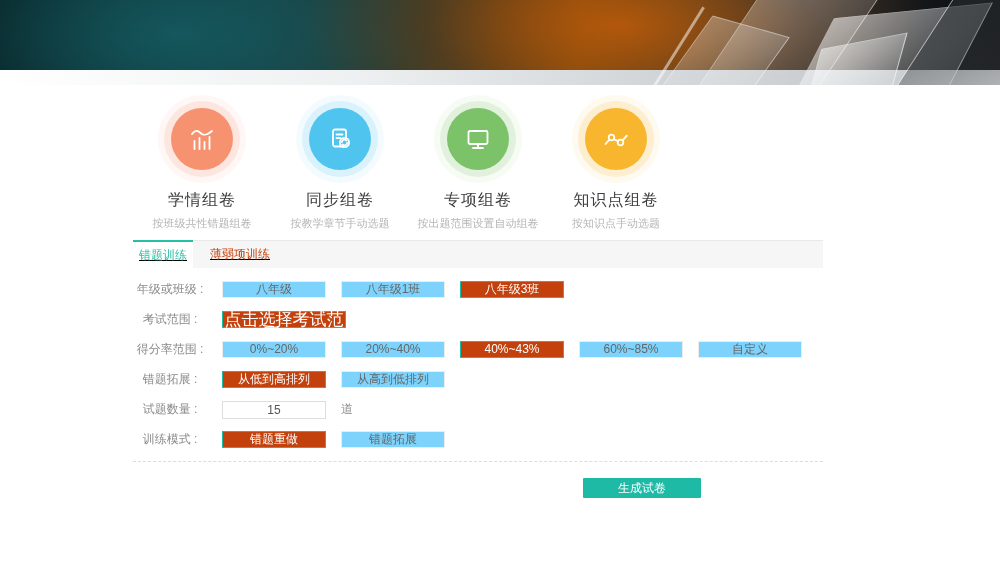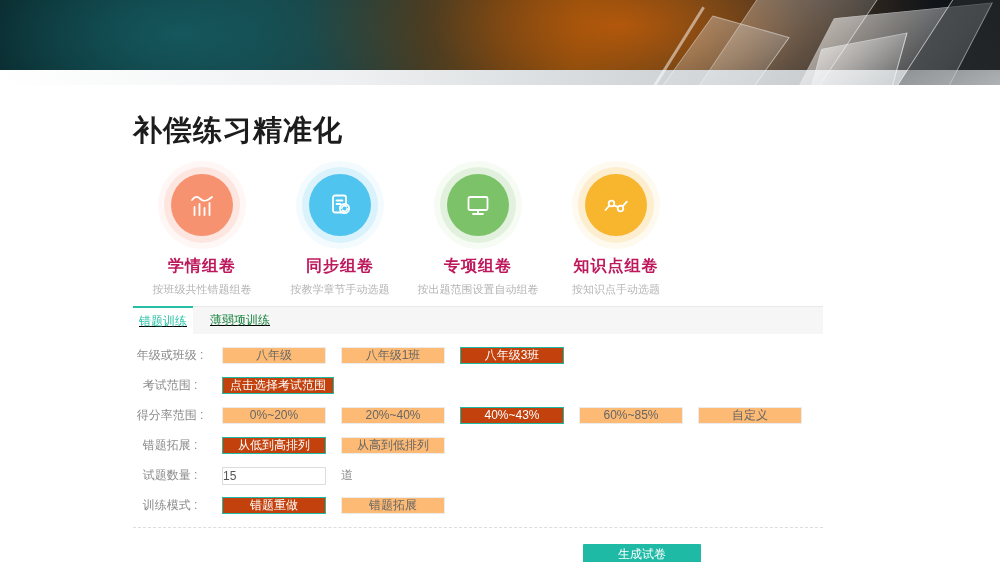--- a/index.html
+++ b/index.html
@@ -31,41 +31,41 @@
   
   .methods { margin-top:10px; width:690px; display:flex; }
   .method { width:138px; display:flex; flex-direction:column; align-items:center; }
   .halo { width:88px; height:88px; border-radius:50%; display:flex; align-items:center; justify-content:center; }
   .circle { width:62px; height:62px; border-radius:50%; display:flex; align-items:center; justify-content:center; }
   .m1 .circle { background:#f6926f; box-shadow:0 0 0 7px rgba(246,146,111,.16), 0 0 0 13px rgba(246,146,111,.07); }
   .m2 .circle { background:#7cc269; box-shadow:0 0 0 7px rgba(124,194,105,.16), 0 0 0 13px rgba(124,194,105,.07); }
   .m3 .circle { background:#4ec4ef; box-shadow:0 0 0 7px rgba(78,196,239,.16), 0 0 0 13px rgba(78,196,239,.07); }
   .m4 .circle { background:#f7b62e; box-shadow:0 0 0 7px rgba(247,182,46,.16), 0 0 0 13px rgba(247,182,46,.07); }
   .m5 .circle { background:#bb8ce4; box-shadow:0 0 0 7px rgba(187,140,228,.16), 0 0 0 13px rgba(187,140,228,.07); }
-  .method-title { margin-top:7px; font-size:16px; font-weight:700; color:#be185d; letter-spacing:1px; }
+  .method-title { margin-top:7px; font-size:16px; font-weight:400; color:#404040; letter-spacing:1px; }
   .method-sub { margin-top:5px; font-size:11px; color:#b5b5b5; white-space:nowrap; }
 
   
   .tabs { margin-top:9px; width:690px; height:28px; display:flex;
     background:#f6f6f6; border-top:1px solid #e9e9e9;text-decoration:underline; }
   .tab { font-size:12px; line-height:27px; text-align:center; cursor:pointer; }
   .tab-active { position:relative; top:-1px; height:29px; padding:0 6px;
     background:#fff; border-top:2px solid #24bfa5; color:#24bfa5; line-height:26px; }
-  .tab-inactive { padding:0 17px; color:#15803d; }
+  .tab-inactive { padding:0 17px; color:#c2410c; }
 
   
   .form { margin-top:13px; width:690px; }
   .frow { display:flex; align-items:center; height:17px; margin-bottom:13px; }
   .flabel { width:89px; text-align:center; font-size:12px; color:#8a8a8a; padding-right:15px; white-space:nowrap; }
   .opt { width:104px; height:17px; margin-right:15px; font-size:12px; line-height:15px;
-    text-align:center; background:#fdba74; border:1px solid #ececec; color:#666; cursor:pointer; }
+    text-align:center; background:#7dd3fc; border:1px solid #ececec; color:#666; cursor:pointer; }
   .opt.sel, .teal-btn { background:#c2410c; border:1px solid #1ebaa5; color:#fff; }
-  .teal-btn { width:112px; height:17px; font-size:12px; line-height:15px; text-align:center; cursor:pointer; }
+  .teal-btn { width:124px; height:17px; font-size:17px; line-height:15px; text-align:center; cursor:pointer; }
   .qty-input { width:104px; height:18px; margin-right:15px; border:1px solid #ddd; background:#fff;
-    font-size:12px; color:#555; font-family:inherit; }
+    font-size:12px; text-align:center; color:#555; font-family:inherit; }
   .unit { font-size:12px; color:#8a8a8a; }
   .divider { width:690px; border-top:1px dashed #ddd; margin-top:1px; }
   .submit-btn { display:block; margin-top:16px; margin-left:450px; width:118px; height:20px;
     background:#1ebaa5; border:none; border-radius:1px; color:#fff; font-size:12px;
     font-family:inherit; cursor:pointer; line-height:20px; }
   svg { display:block; }
 </style>
 </head>
 <body>
 
@@ -74,21 +74,20 @@
   <div class="shard s6"></div>
   <div class="shard s1"></div>
   <div class="shard s3"></div>
   <div class="shard s5"></div>
   <div class="shard s2"></div>
   <div class="shard s4"></div>
 </div>
 
 <div class="content">
 
-  <h1 class="page-title">补偿练习精准化</h1>
 
   <div class="methods">
 
     <div class="method m1">
       <div class="halo">
           <div class="circle">
         <span>
           <svg width="28" height="28" viewBox="0 0 28 28" fill="none" stroke="#fff" stroke-width="1.8" stroke-linecap="round">
             <path d="M4 9 C7 5 9.5 5 12.5 8 C15.5 11 18.5 10.5 24 6"></path>
             <path d="M6.5 24 V16 M11.5 24 V13 M16.5 24 V17 M21.5 24 V12"></path>

